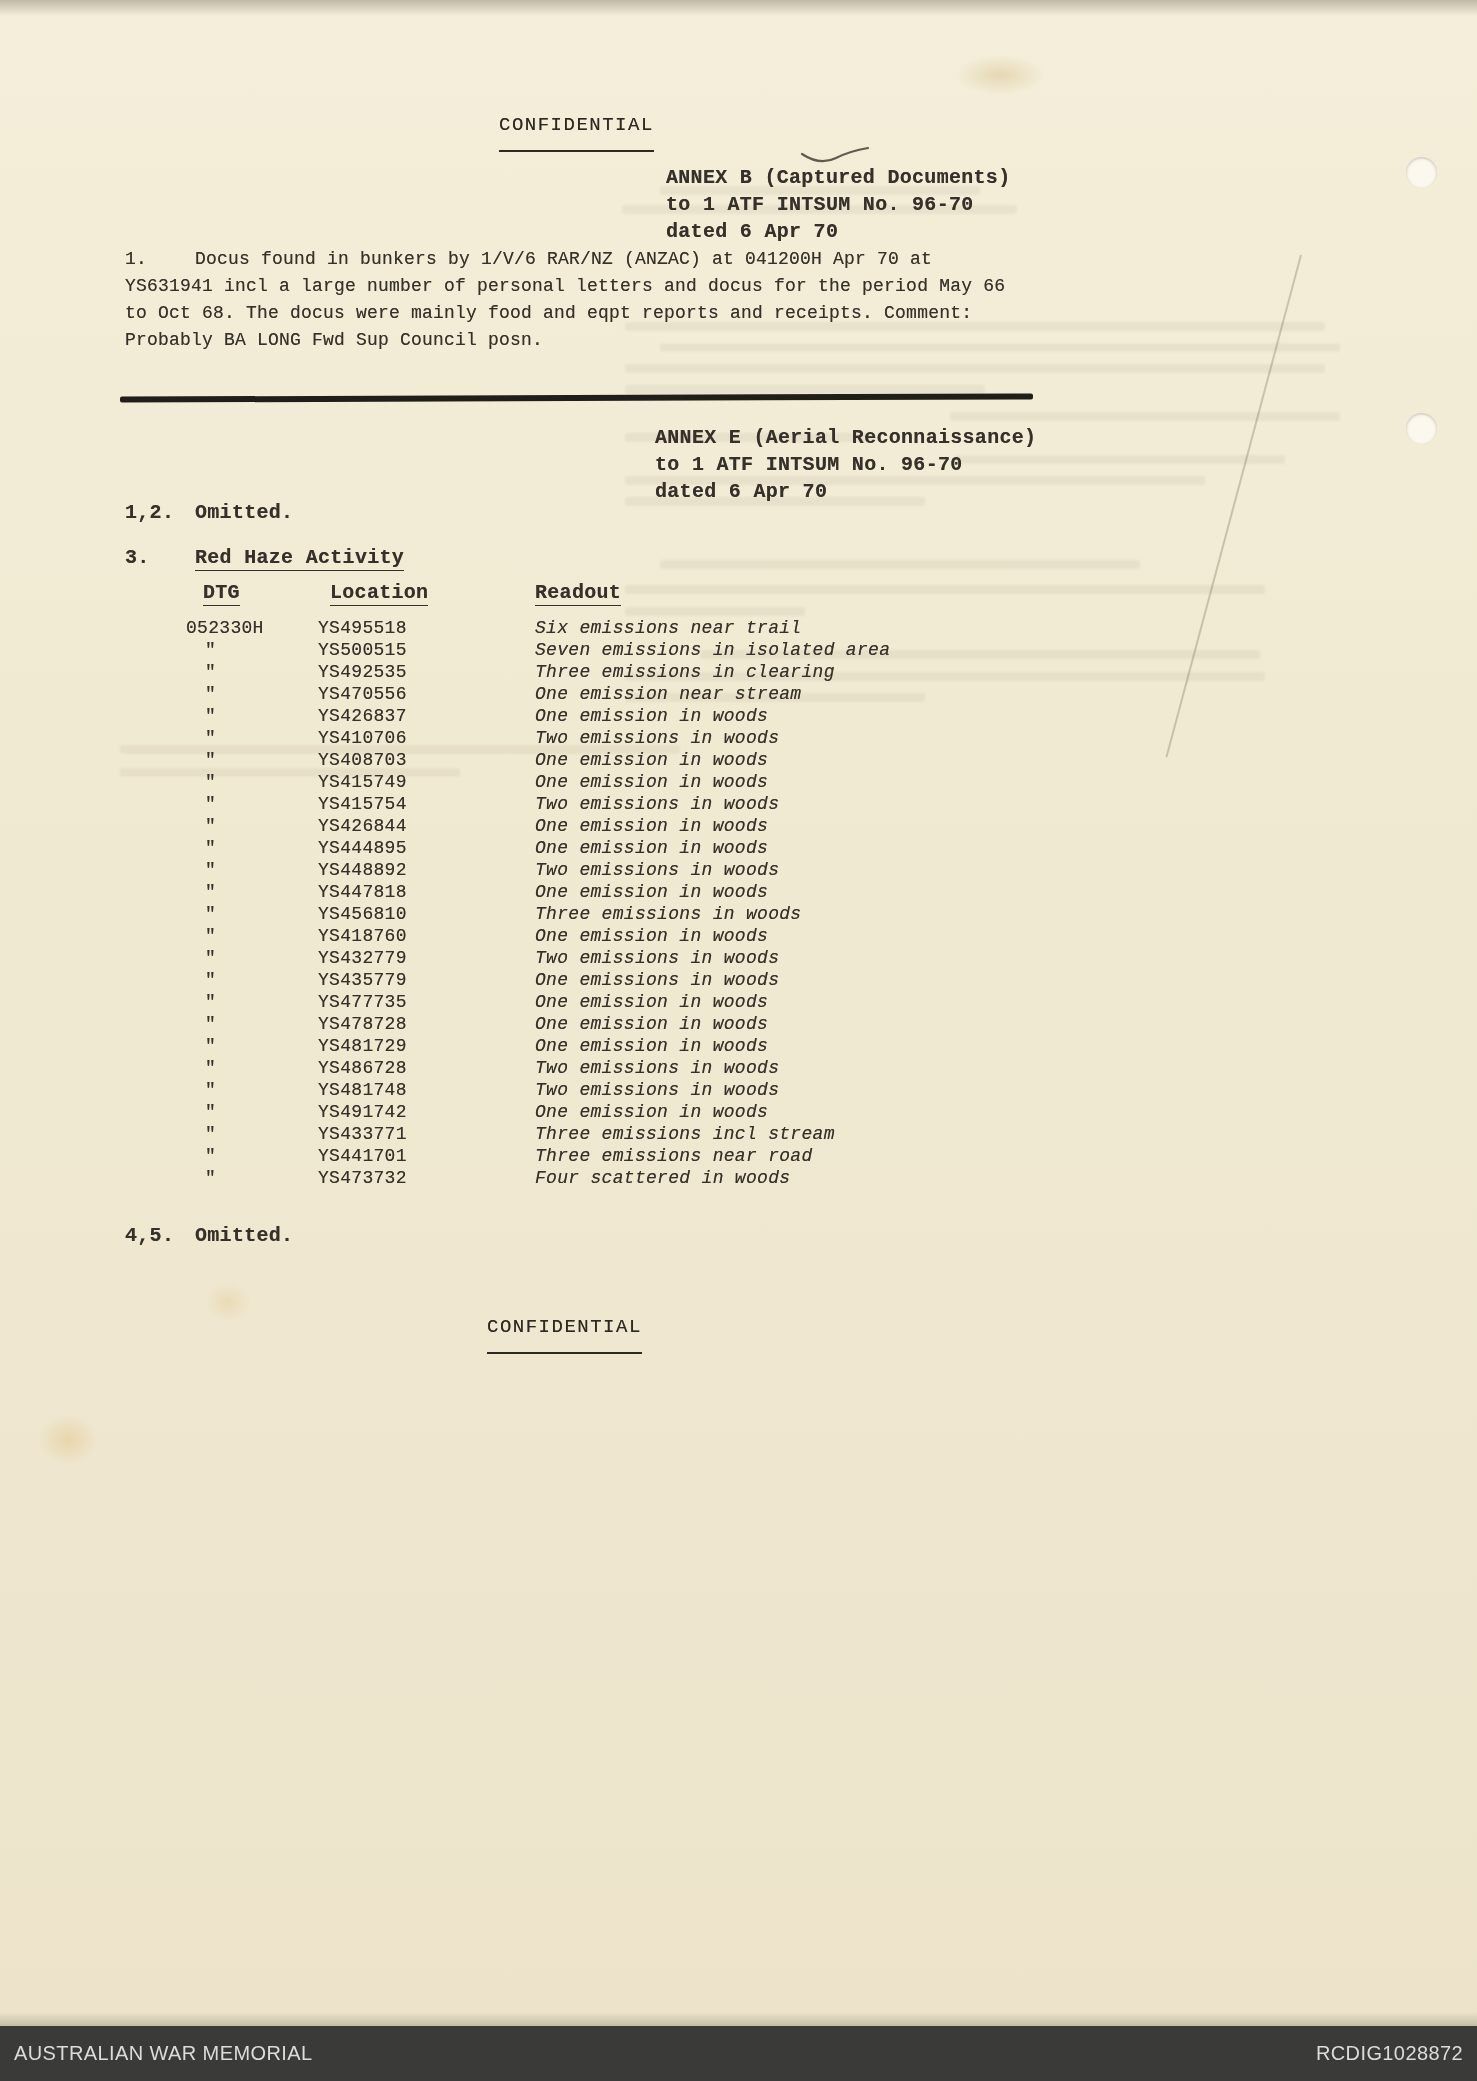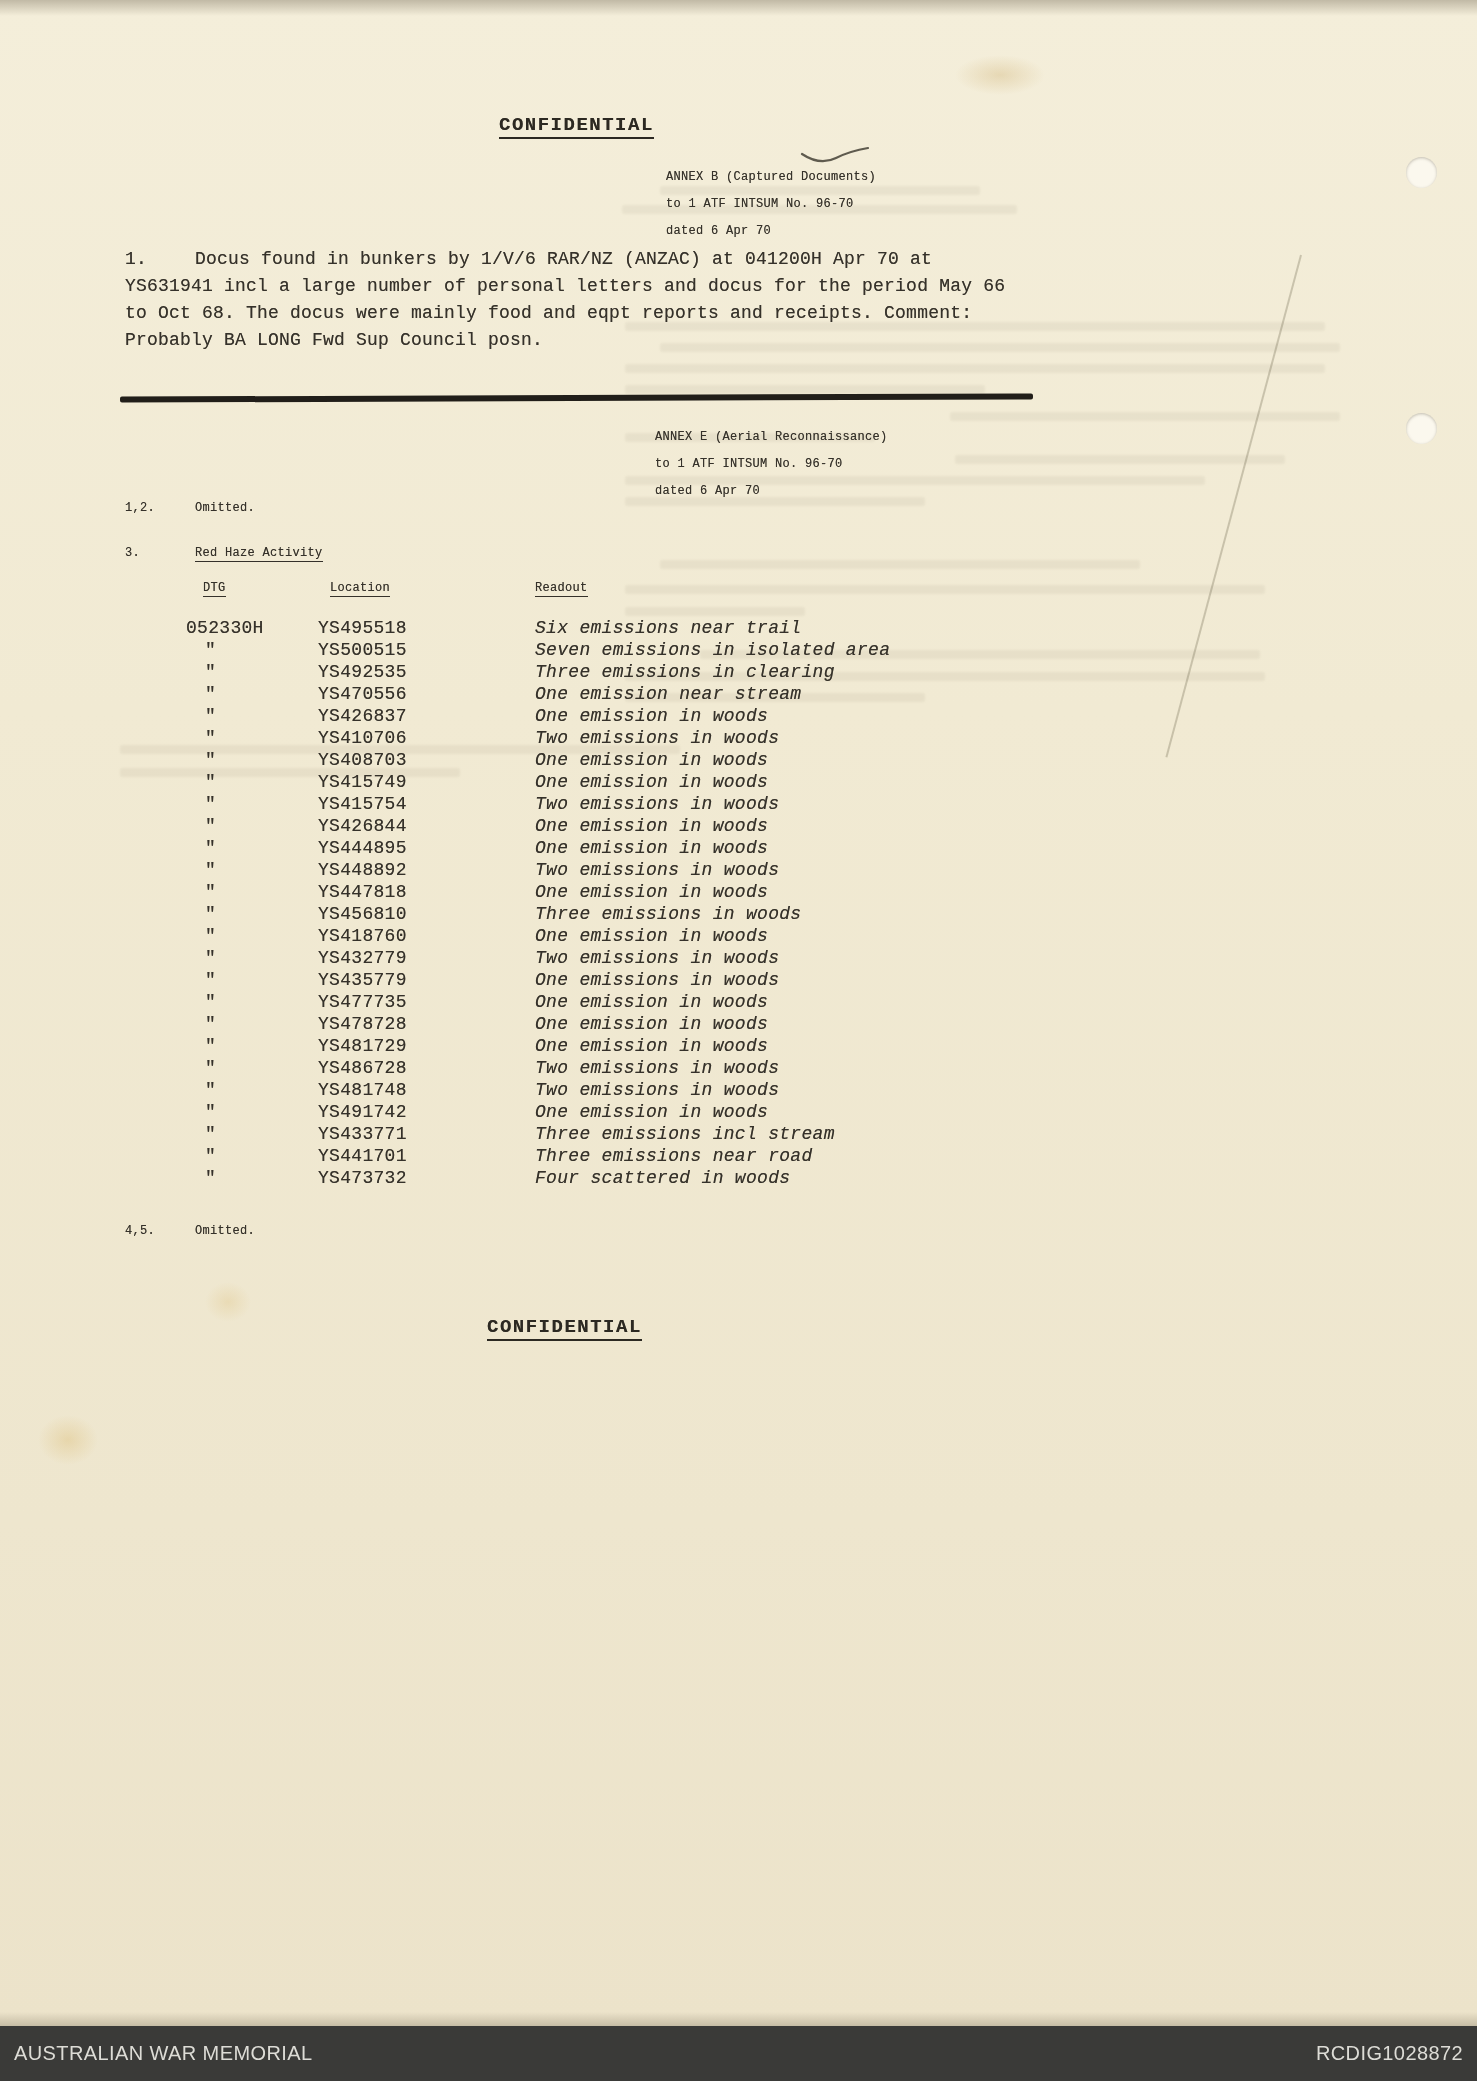--- a/index.html
+++ b/index.html
@@ -20,25 +20,25 @@
     content:""; position:absolute; left:0; top:0; right:0; height:16px;
     background:linear-gradient(180deg,rgba(110,100,80,.38),rgba(110,100,80,0));
     pointer-events:none;
   }
   .paper::after { 
     content:""; position:absolute; left:0; bottom:0; right:0; height:14px;
     background:linear-gradient(0deg,rgba(110,100,80,.30),rgba(110,100,80,0));
     pointer-events:none;
   }
 
-  .tw { font-size:12px; letter-spacing:.3px; text-shadow:0 0 .5px rgba(40,36,28,.55); white-space:nowrap; }
+  .tw { font-size:20px; letter-spacing:.3px; text-shadow:0 0 .5px rgba(40,36,28,.55); white-space:nowrap;font-weight:bold; }
 
   .conf {
-    position:absolute; font-size:19px; letter-spacing:1.5px; font-weight:bold;
-    color:#2c2922; border-bottom:2px solid #2c2922; padding-bottom:1px;
+    position:absolute; font-size:19px; letter-spacing:1.5px; font-weight:normal;
+    color:#2c2922; border-bottom:2px solid #2c2922; padding-bottom:14px;
     text-shadow:0 0 .6px rgba(40,36,28,.6); white-space:nowrap;
   }
   .conf-top { left:499px; top:114px; }
   .conf-bottom { left:487px; top:1316px; }
 
   .annex { position:absolute; line-height:27px; }
   .annex-b { left:666px; top:164px; }
   .annex-e { left:655px; top:424px; }
 
   .para { position:absolute; left:125px; top:246px; width:905px; line-height:27px;

